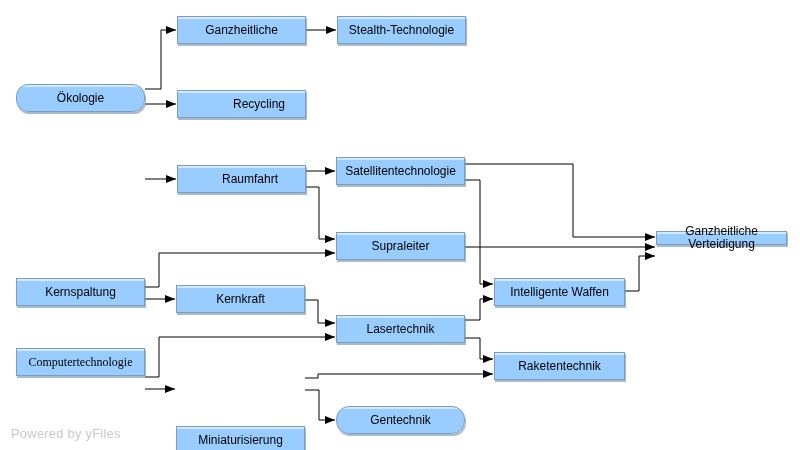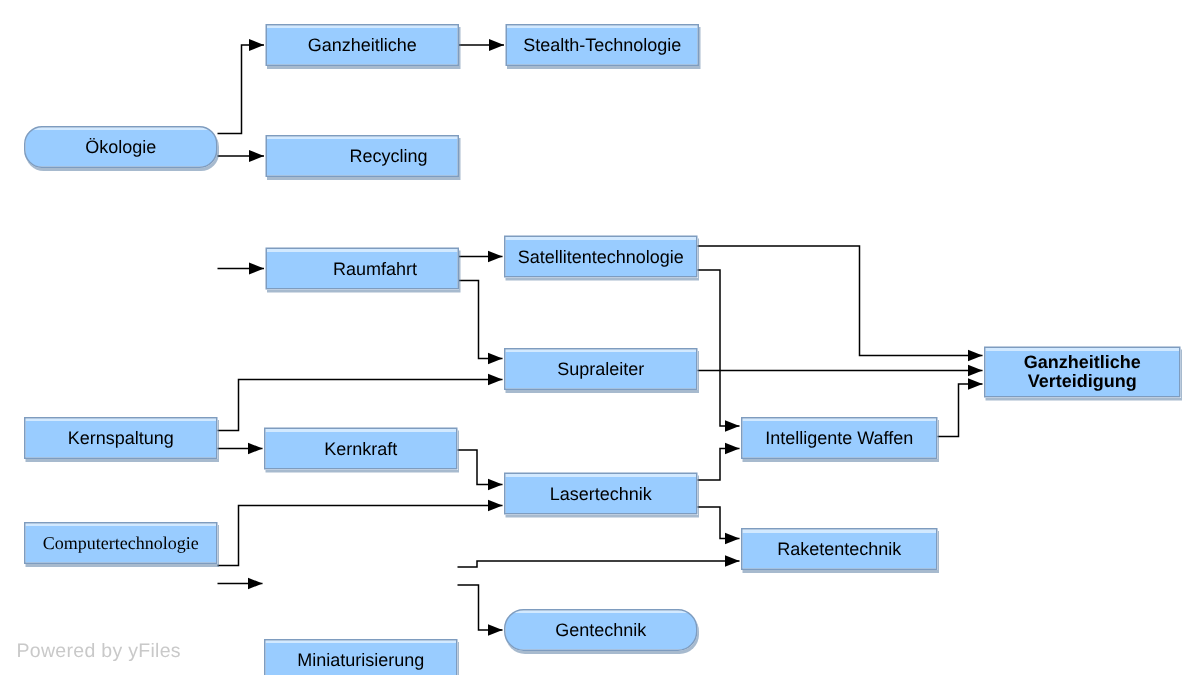--- a/index.html
+++ b/index.html
@@ -28,21 +28,21 @@
     align-items: center;
     justify-content: center;
     text-align: center;
     font-size: 12px;
     line-height: 13px;
     color: #000000;
     cursor: default;
     padding: 1px 2px;
   }
   .node.wide { width: 131px; }
-  .node.tall { height: 34px; font-weight: bold; }
+  .node.tall { height: 14px; }
   #watermark {
     position: absolute;
     left: 11px;
     top: 426px;
     font-size: 13px;
     color: #c9c9c9;
     letter-spacing: 0.2px;
     text-decoration: none;
   }
 </style>

